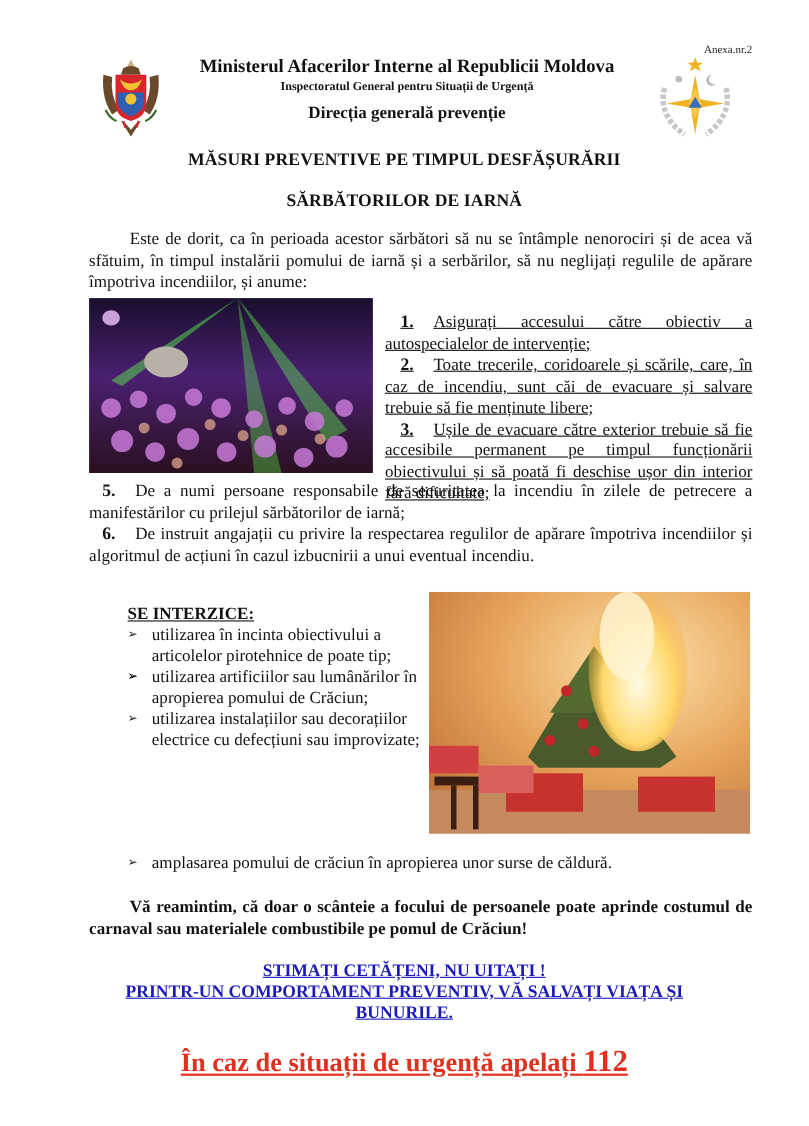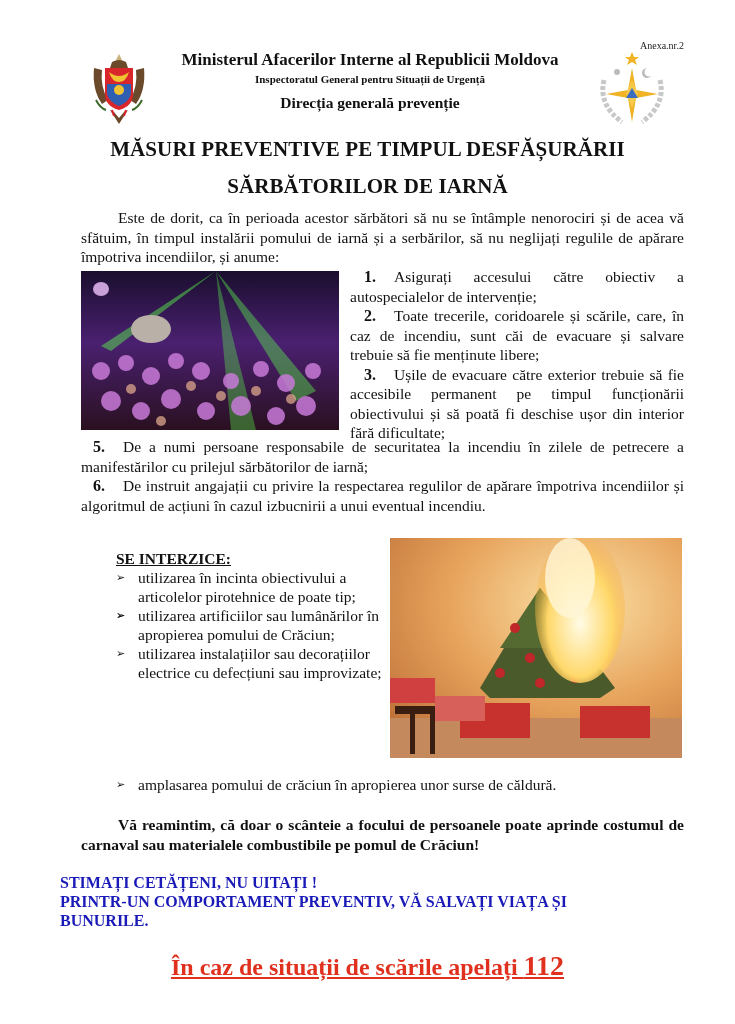--- a/index.html
+++ b/index.html
@@ -6,40 +6,40 @@
   body { width: 735px; height: 1024px; position: relative; overflow: hidden;
          font-family: "Liberation Serif", "DejaVu Serif", serif; color: #111; }
   .abs { position: absolute; }
   .annex { left: 640px; top: 40px; font-size: 10px; color: #222; }
   .coat { left: 88px; top: 50px; width: 62px; height: 78px; }
   .emblem { left: 592px; top: 50px; width: 80px; height: 80px; }
   .hdr { left: 150px; width: 440px; text-align: center; font-weight: bold; }
   .hdr1 { top: 50px; font-size: 17px; }
   .hdr2 { top: 73px; font-size: 11px; }
   .hdr3 { top: 94px; font-size: 15.5px; }
-  .title { left: 60px; width: 615px; text-align: center; font-weight: bold; font-size: 21px; letter-spacing: 0.1px; }
+  .title { left: 60px; width: 615px; text-align: center; font-weight: bold; font-size: 16px; letter-spacing: 0.1px; }
   .t1 { top: 137px; }
   .t2 { top: 174px; }
   .p { font-size: 15.5px; line-height: 19.5px; text-align: justify; }
   .intro { left: 81px; top: 208px; width: 603px; text-indent: 37px; }
   .img-party { left: 81px; top: 271px; width: 258px; height: 159px; overflow: hidden; }
-  .rtext { left: 350px; top: 267px; width: 334px; }
+  .rtext { left: 350px; top: 283px; width: 334px; text-decoration: underline; }
   .rtext .item { text-align: justify; }
   .num { font-weight: bold; font-size: 16px; margin-left: 14px; margin-right: 18px; }
   .ltext { left: 81px; top: 437px; width: 603px; }
   .ltext .item { text-align: justify; }
   .ltext .num { margin-left: 12px; margin-right: 18px; }
   .interz { left: 116px; top: 549px; width: 270px; }
   .interz-title { font-weight: bold; text-decoration: underline; font-size: 15.5px; line-height: 19px; }
   .bul { position: relative; padding-left: 22px; font-size: 15.5px; line-height: 19px; }
   .bul .mk { position: absolute; left: 0; top: 0; font-size: 11px; }
   .last-bul { left: 116px; top: 775px; width: 560px; }
   .img-tree { left: 390px; top: 538px; width: 292px; height: 220px; overflow: hidden; }
   .remind { left: 81px; top: 815px; width: 603px; font-weight: bold; font-size: 15.5px; line-height: 19.5px; text-indent: 37px; text-align: justify; }
-  .blue { left: 60px; width: 615px; text-align: left; font-weight: bold; font-size: 16px; color: #1a1ab8; line-height: 19.5px; }
+  .blue { left: 60px; width: 615px; text-align: center; font-weight: bold; font-size: 16px; color: #1a1ab8; line-height: 19.5px; text-decoration: underline; }
   .b1 { top: 873px; }
   .b2 { top: 892px; }
   .b3 { top: 911px; }
   .red { left: 100px; top: 950px; width: 535px; text-align: center; font-weight: bold; font-size: 24px; color: #e0301e; text-decoration: underline; }
   .red .big { font-size: 28px; margin-top: 28px; }
 </style>
 </head>
 <body>
 
 <div class="abs annex">Anexa.nr.2</div>
@@ -187,13 +187,13 @@
     <rect x="40" y="176" width="5" height="40" fill="#3a1e12"></rect>
   </svg>
 </div>
 
 <div class="abs remind">Vă reamintim, că doar o scânteie a focului de persoanele poate aprinde costumul de carnaval sau  materialele combustibile pe pomul de Crăciun!</div>
 
 <div class="abs blue b1">STIMAȚI CETĂȚENI, NU UITAȚI !</div>
 <div class="abs blue b2">PRINTR-UN COMPORTAMENT PREVENTIV, VĂ SALVAȚI VIAȚA ȘI</div>
 <div class="abs blue b3">BUNURILE.</div>
 
-<div class="abs red"><span>În caz de situații de scările apelați </span><span class="big">112</span></div>
+<div class="abs red"><span>În caz de situații de urgență apelați </span><span class="big">112</span></div>
 
 </body></html>

